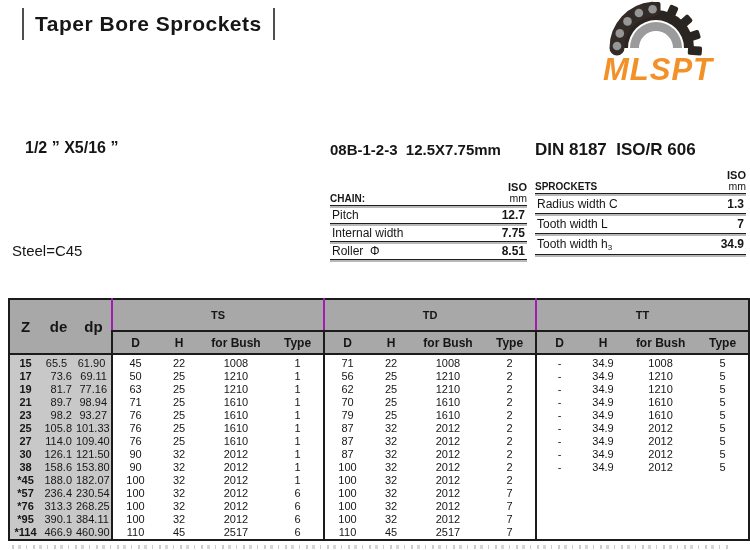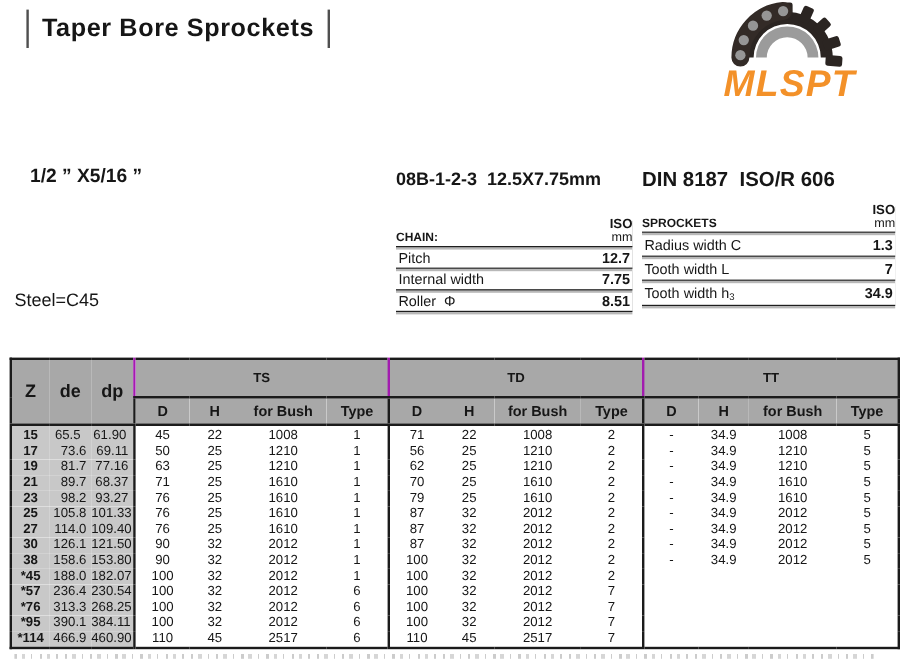--- a/index.html
+++ b/index.html
@@ -248,21 +248,21 @@
           <td>1210</td>
           <td>2</td>
           <td>-</td>
           <td>34.9</td>
           <td>1210</td>
           <td>5</td>
         </tr>
         <tr>
           <td>21</td>
           <td>89.7</td>
-          <td>68.37</td>
+          <td>98.94</td>
           <td>71</td>
           <td>25</td>
           <td>1610</td>
           <td>1</td>
           <td>70</td>
           <td>25</td>
           <td>1610</td>
           <td>2</td>
           <td>-</td>
           <td>34.9</td>

